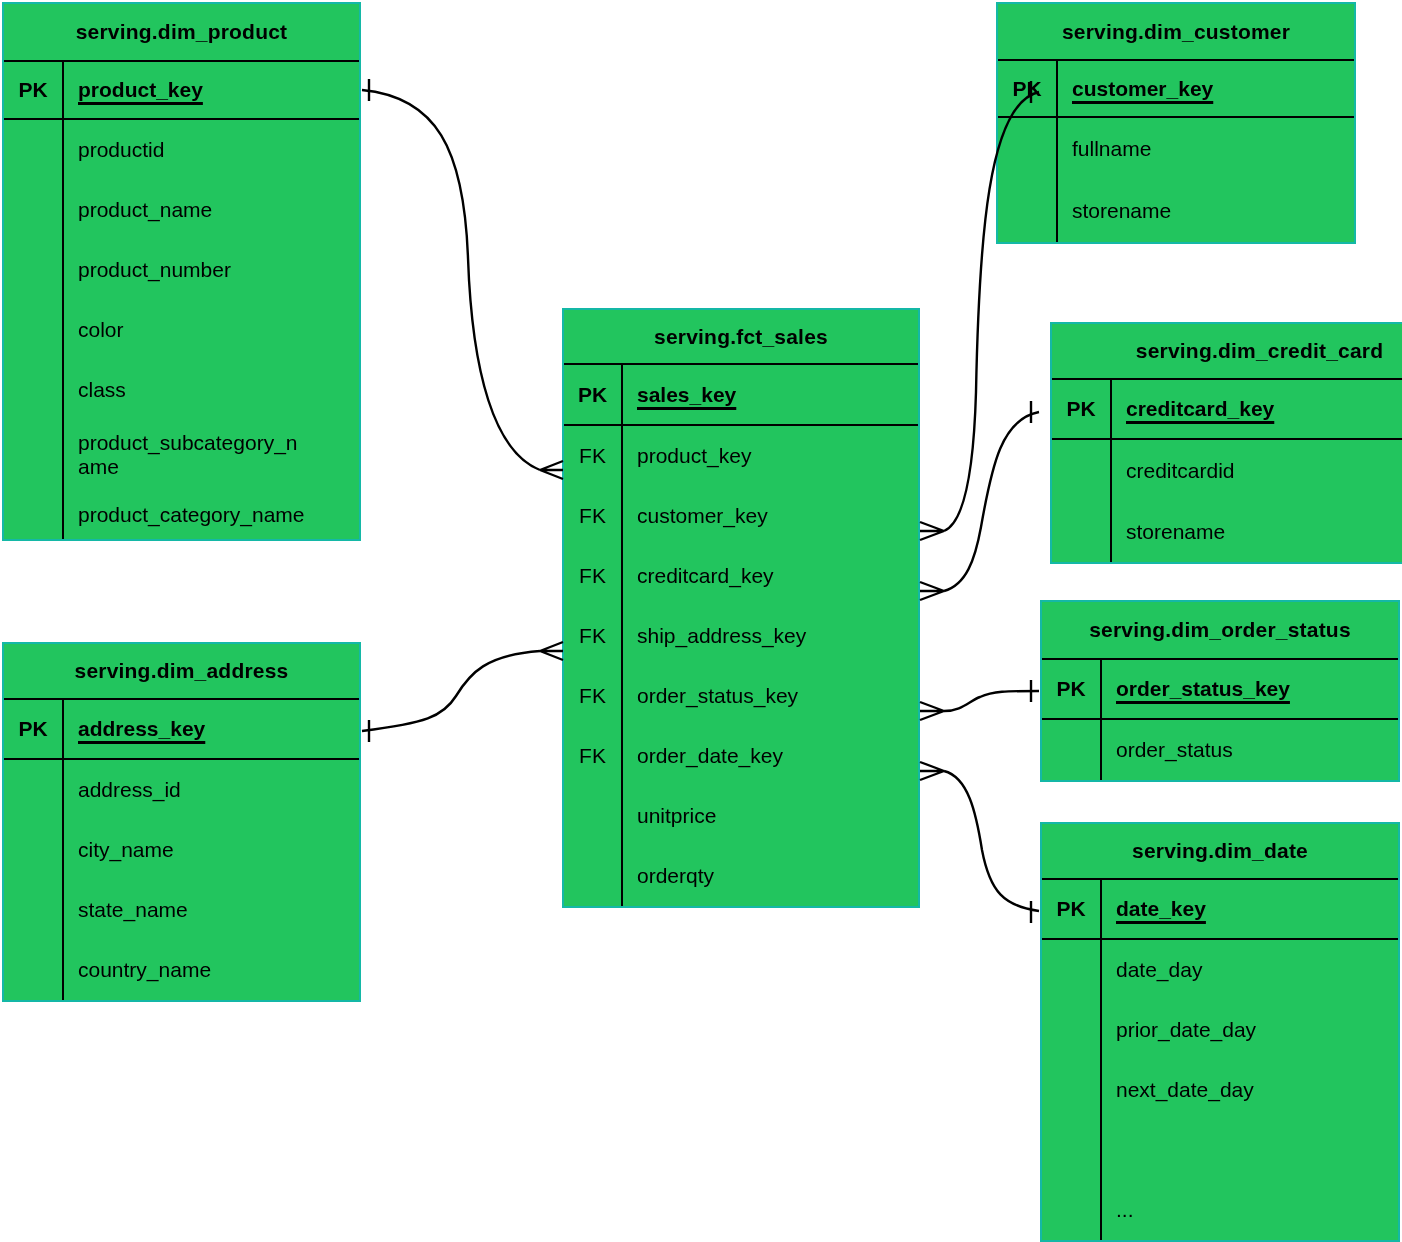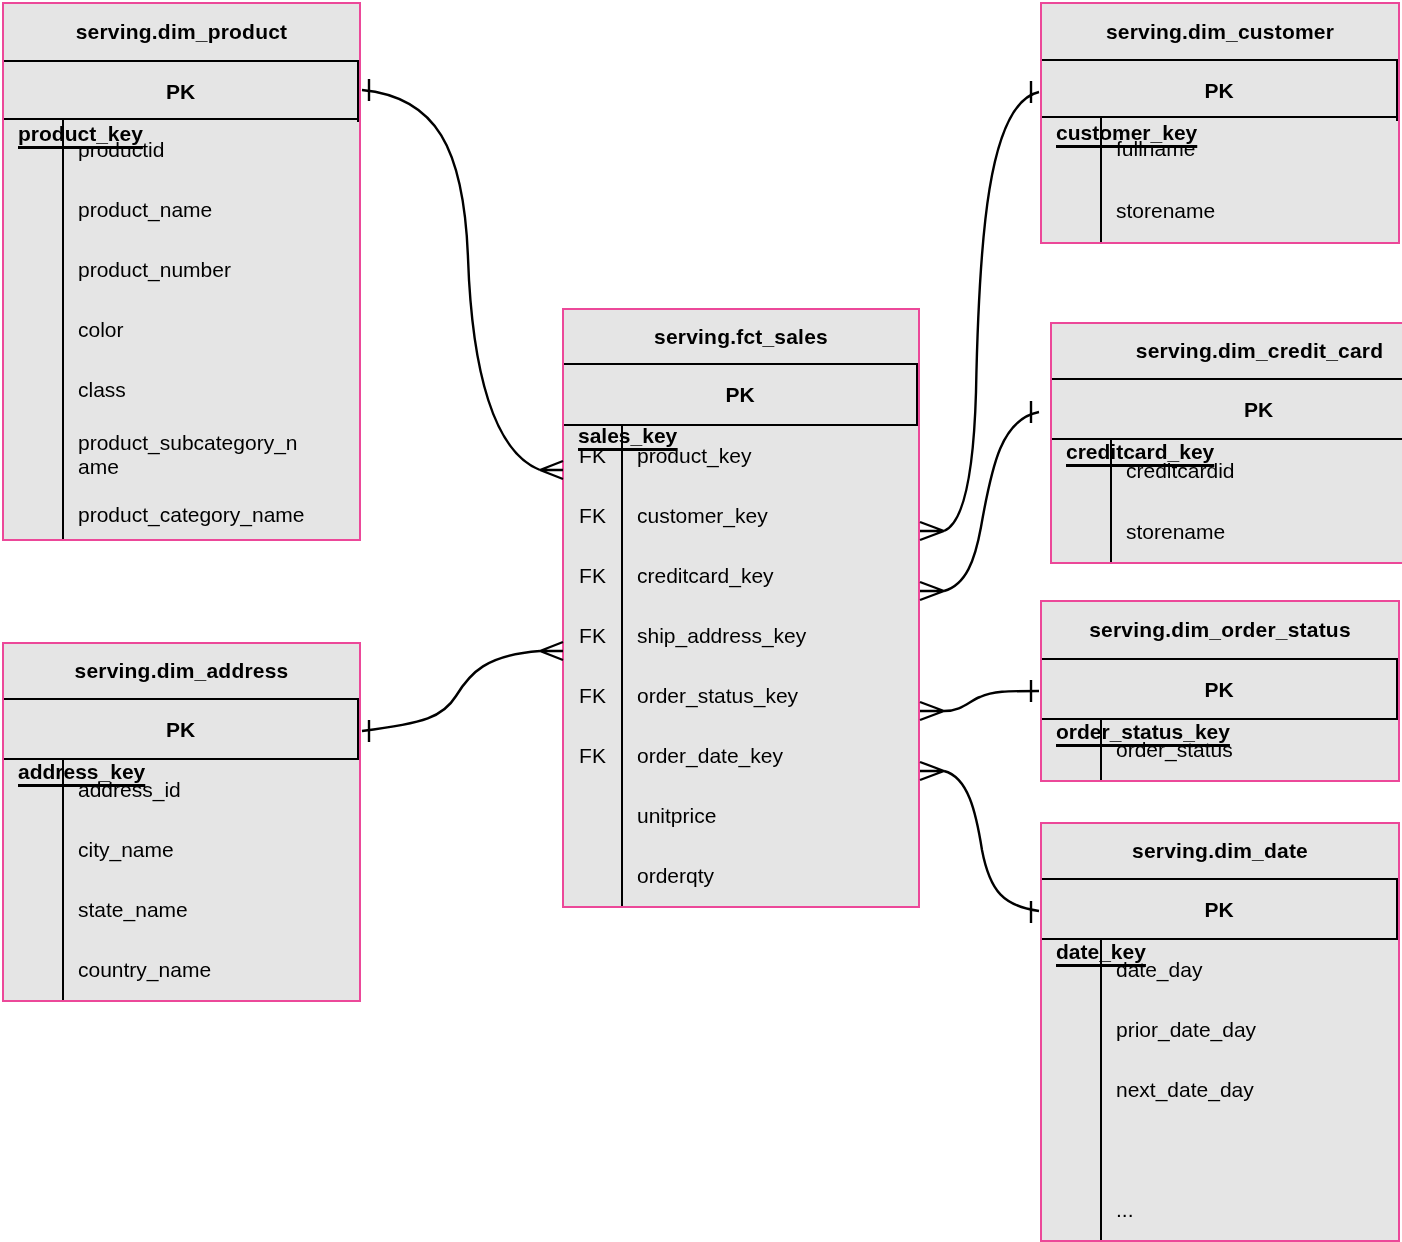--- a/index.html
+++ b/index.html
@@ -12,41 +12,41 @@
     position: relative;
     width: 1402px;
     height: 1242px;
     background: #ffffff;
     overflow: hidden;
   }
   
   .erd-table {
     position: absolute;
     box-sizing: border-box;
-    border: 2px solid #ec4899;
-    background: #e5e5e5;
+    border: 2px solid #14b8a6;
+    background: #22c55e;
     color: #000;
   }
   .t-header {
     box-sizing: border-box;
     display: flex;
     align-items: center;
     justify-content: center;
     font-weight: bold;
     font-size: 21px;
     border-bottom: 2px solid #000;
     letter-spacing: 0.2px;
   }
   .t-row {
     box-sizing: border-box;
     display: flex;
     align-items: stretch;
     font-size: 21px;
   }
-  .t-row.pk { border-bottom: 2px solid #000; flex-direction: column; }
+  .t-row.pk { border-bottom: 2px solid #000; }
   .badge {
     box-sizing: border-box;
     flex: 0 0 60px;
     display: flex;
     align-items: center;
     justify-content: center;
     border-right: 2px solid #000;
   }
   .t-fct .badge { flex: 0 0 59px; }
   .badge.bold { font-weight: bold; }
@@ -66,21 +66,21 @@
     max-width: 222px;
     overflow-wrap: break-word;
     word-break: break-word;
     display: block;
     align-self: center;
   }
   
   .t-product        { left: 2px;    top: 2px;   width: 359px; }
   .t-address        { left: 2px;    top: 642px; width: 359px; }
   .t-fct            { left: 562px;  top: 308px; width: 358px; }
-  .t-customer       { left: 1040px; top: 2px;   width: 360px; }
+  .t-customer       { left: 996px; top: 2px;   width: 360px; }
   .t-creditcard     { left: 1050px; top: 322px; width: 419px; }
   .t-orderstatus    { left: 1040px; top: 600px; width: 360px; }
   .t-date           { left: 1040px; top: 822px; width: 360px; }
   
   #connectors {
     position: absolute;
     left: 0; top: 0;
     width: 1402px;
     height: 1242px;
     pointer-events: none;

